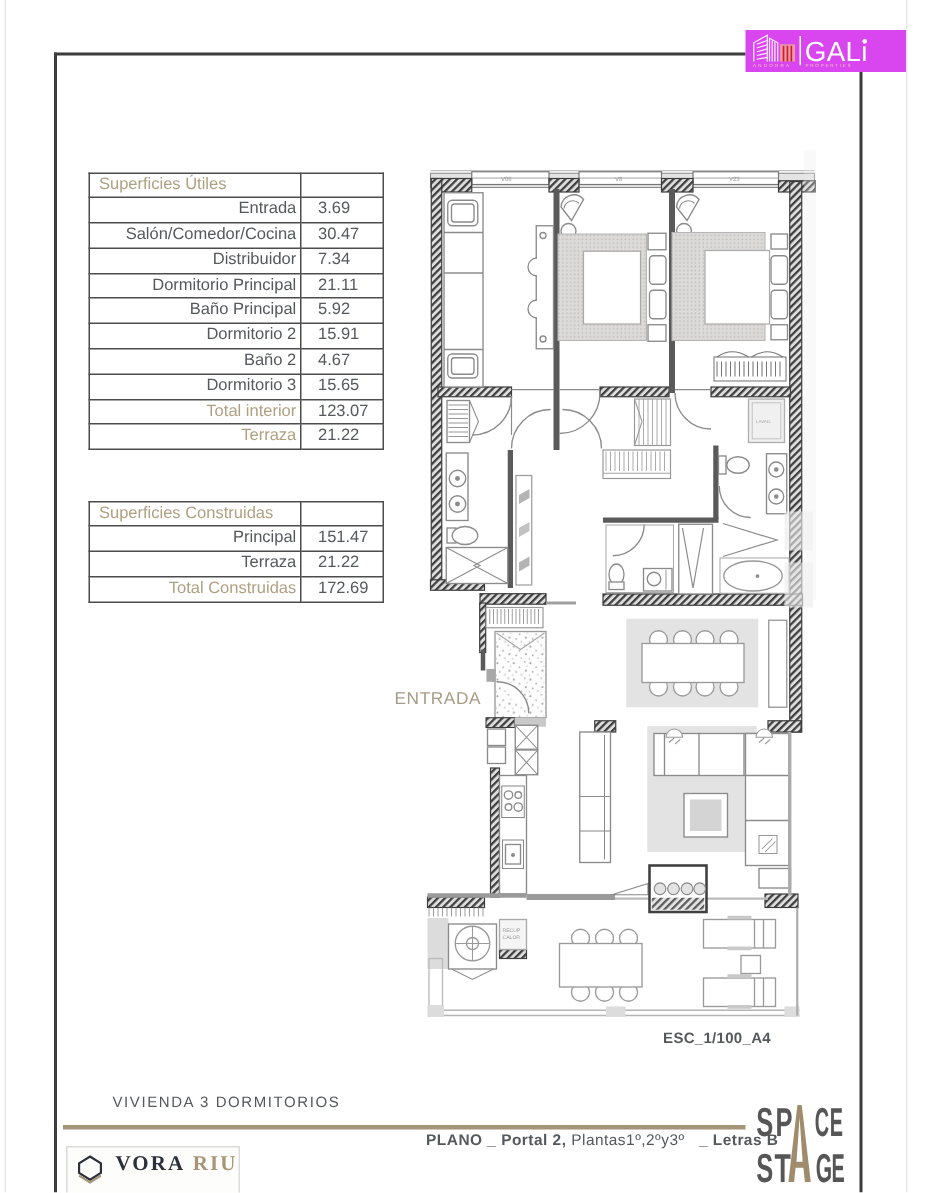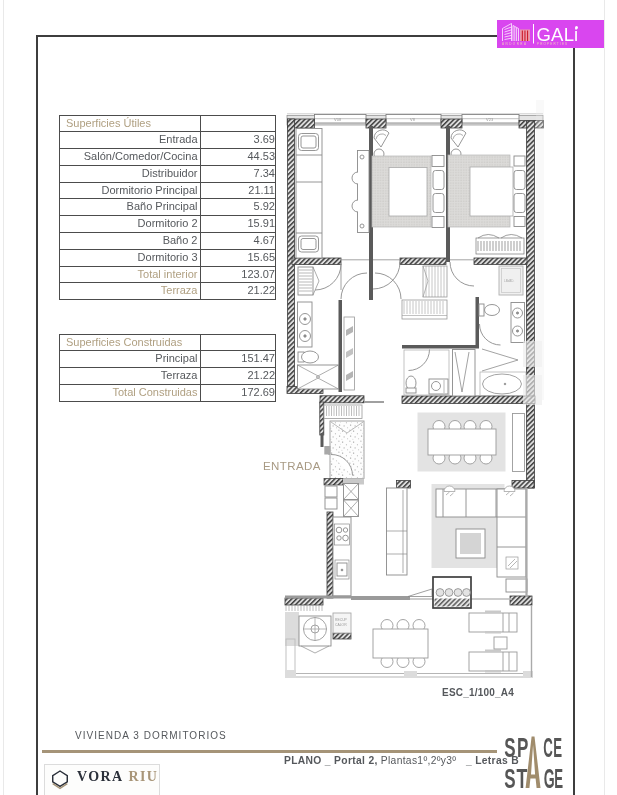--- a/index.html
+++ b/index.html
@@ -13,21 +13,21 @@
   #edgeL{left:3px;top:0;width:1px;height:795px;background:#e9e9e9;}
   #edgeR{left:604px;top:0;width:1px;height:795px;background:#e9e9e9;}
   
   #gali{left:497px;top:20px;width:107px;height:28px;background:#d946ef;}
   
   table{border-collapse:collapse;table-layout:fixed;}
   .t{left:59px;width:196px;border:1.2px solid #4c4c4c;font-size:11px;color:#55585c;}
   .t td{box-sizing:border-box;border:1px solid #4c4c4c;padding:0;height:15.8px;line-height:15.8px;
         white-space:nowrap;overflow:visible;}
   .t .c1{width:141px;text-align:right;padding-right:2.5px;}
-  .t .c2{width:75px;text-align:right;padding-left:11px;}
+  .t .c2{width:55px;text-align:left;padding-left:11px;}
   .t .hd{text-align:left;padding-left:6px;color:#b0a082;}
   .tan{color:#b0a082;}
   
   .ftxt{color:#55585c;font-size:10px;margin-left:31px;}
   #vivienda{left:44px;top:729.5px;letter-spacing:1.05px;}
   #esc{left:400px;top:687px;width:94px;text-align:center;font-weight:bold;letter-spacing:0.2px;}
   #tanline{left:42px;top:749.5px;width:455px;height:3px;background:#a59478;}
   #plano{left:248px;top:754.5px;width:245px;text-align:center;font-size:10.3px;letter-spacing:0.32px;white-space:nowrap;}
   #vorabox{left:44px;top:763.5px;width:114px;height:35px;background:#fdfdfc;border:1px solid #dcdcdc;}
   #voratext{left:77px;top:769px;font-family:"Liberation Serif",serif;font-size:14px;
@@ -68,21 +68,21 @@
       <tr>
         <td class="c1 hd">Superficies Útiles</td>
         <td class="c2"></td>
       </tr>
   <tr>
         <td class="c1">Entrada</td>
         <td class="c2">3.69</td>
       </tr>
   <tr>
         <td class="c1">Salón/Comedor/Cocina</td>
-        <td class="c2">44.53</td>
+        <td class="c2">30.47</td>
       </tr>
   <tr>
         <td class="c1">Distribuidor</td>
         <td class="c2">7.34</td>
       </tr>
   <tr>
         <td class="c1">Dormitorio Principal</td>
         <td class="c2">21.11</td>
       </tr>
   <tr>

